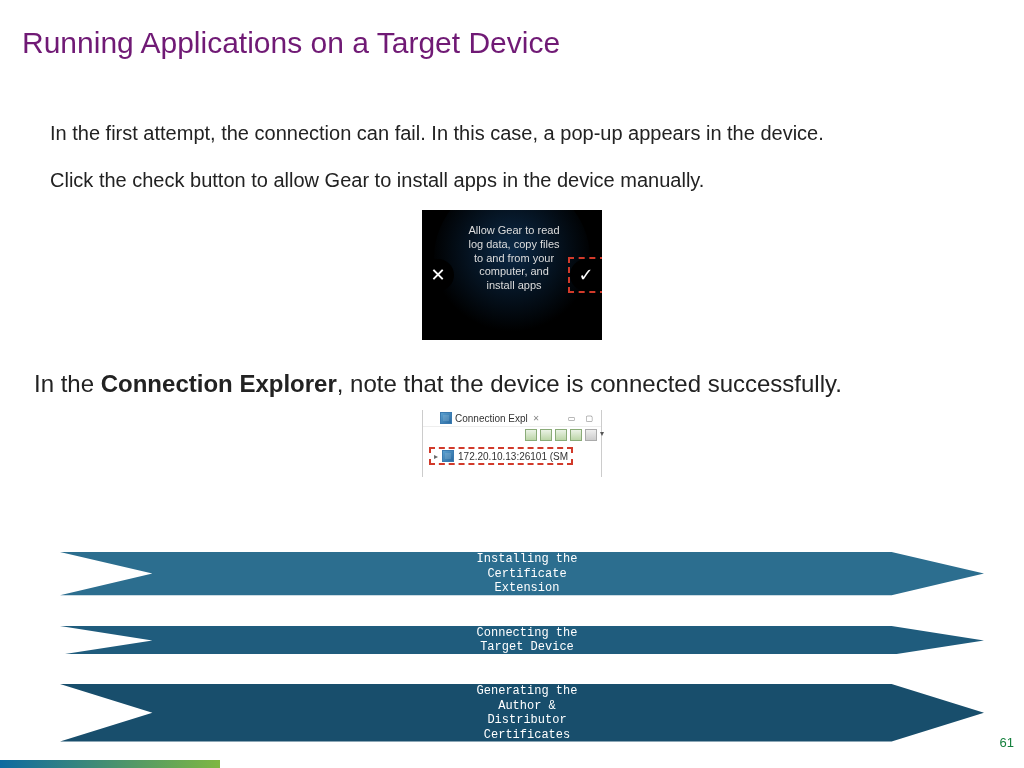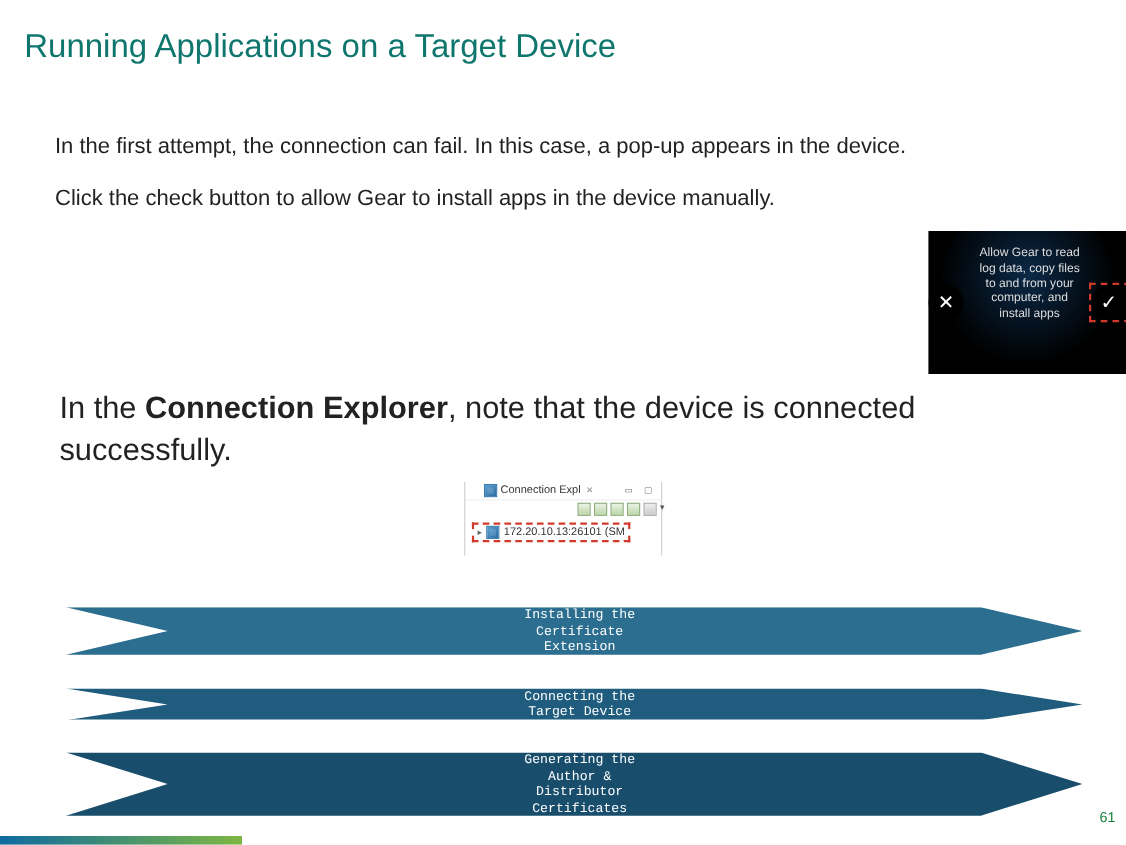--- a/index.html
+++ b/index.html
@@ -6,39 +6,39 @@
   body {
     width: 1024px;
     height: 768px;
     font-family: Arial, Helvetica, sans-serif;
     background: #fff;
     position: relative;
     overflow: hidden;
   }
   .slide-title {
     font-size: 30px;
-    color: #0f766e;
+    color: #701a75;
     font-weight: 400;
     padding: 26px 0 0 22px;
   }
   .body-text {
     font-size: 20px;
     color: #222;
     padding: 0 50px;
     line-height: 1.35;
   }
   .body-text.first { margin-top: 60px; }
   .body-text.second { margin-top: 20px; }
-  .body-text.third { margin-top: 12px; font-size: 28px; padding-left: 54px; }
+  .body-text.third { margin-top: 28px; font-size: 24px; padding-left: 34px; }
   .bold { font-weight: bold; }
 
   
   .watch-wrap {
     display: flex;
-    justify-content: flex-end;
+    justify-content: center;
     margin-top: 16px;
   }
   .watch {
     width: 180px;
     height: 130px;
     background: #000;
     position: relative;
     overflow: hidden;
   }
   .watch .circle {

